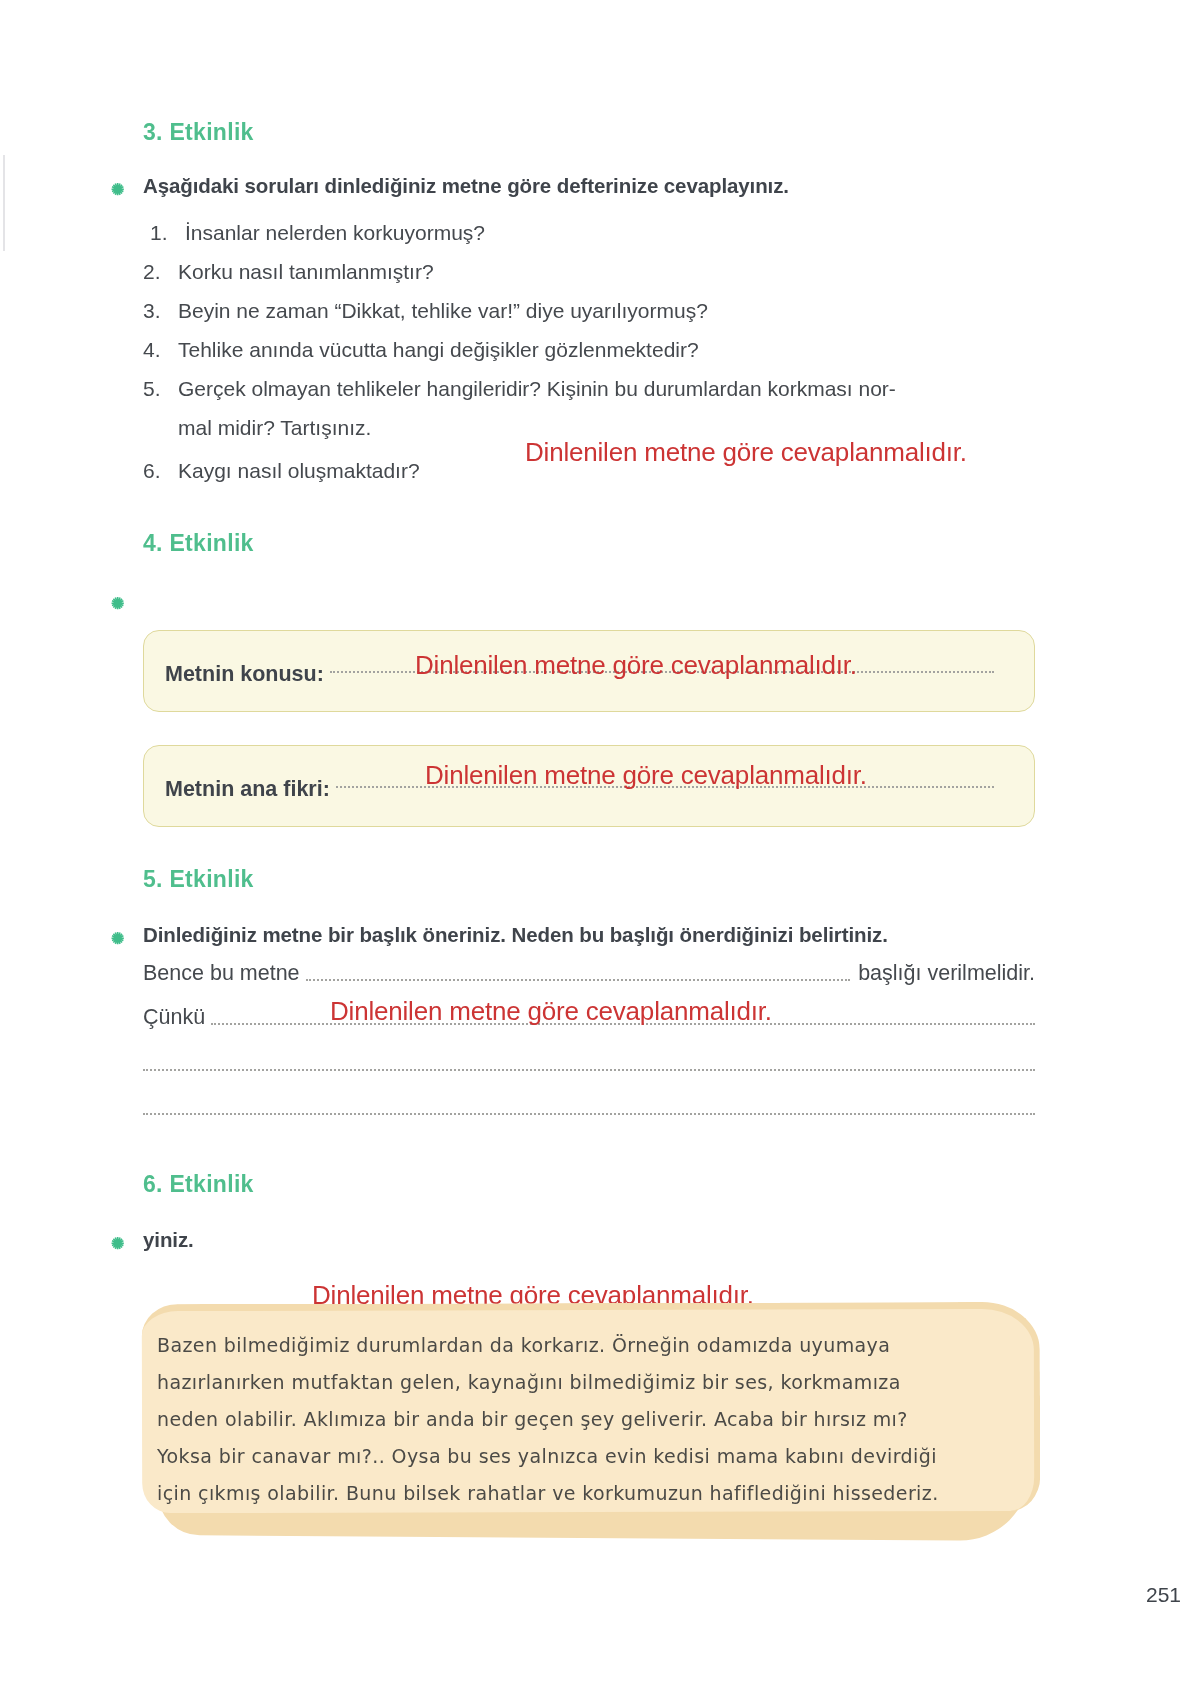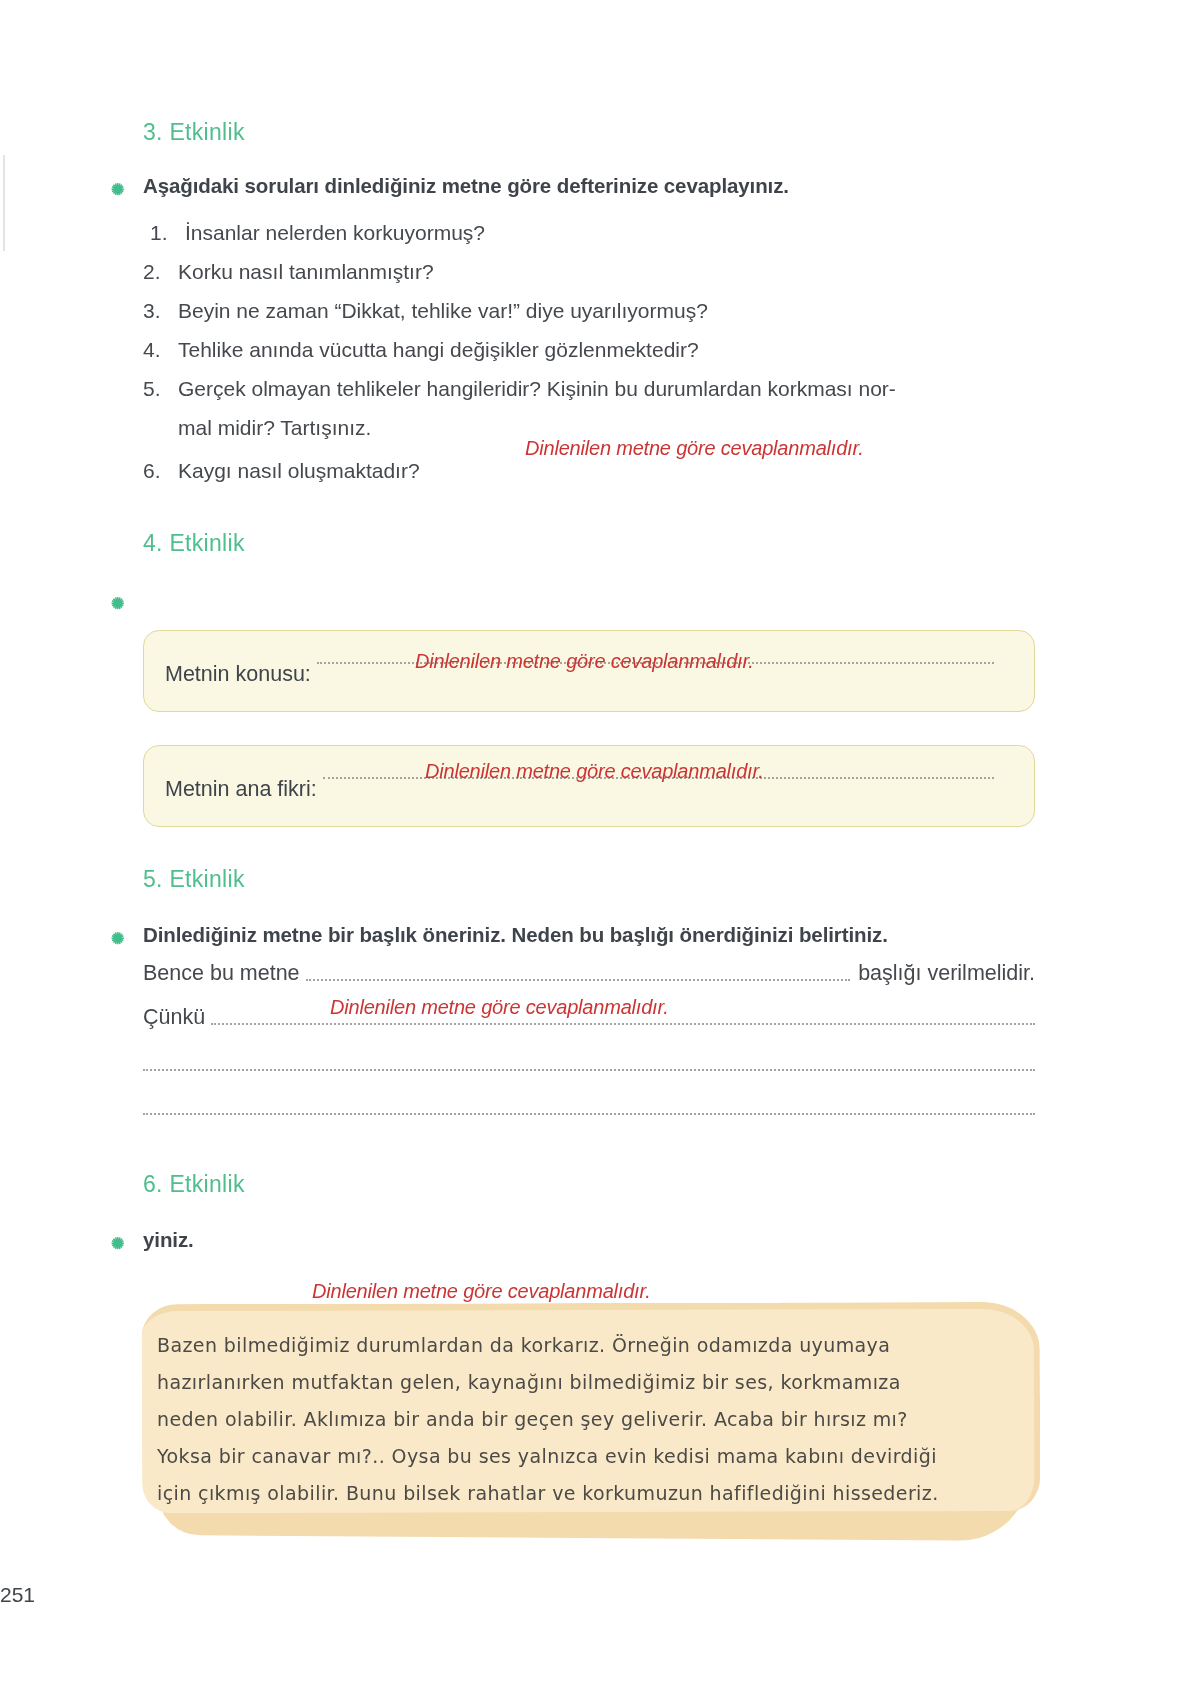--- a/index.html
+++ b/index.html
@@ -2,38 +2,38 @@
 <html lang="tr"><head>
 <meta charset="utf-8">
 <style>
   html,body{margin:0;padding:0;background:#ffffff;}
   .page{
     position:relative;width:1181px;height:1683px;background:#ffffff;
     font-family:"Liberation Sans",sans-serif;color:#43474c;overflow:hidden;
   }
   .abs{position:absolute;}
   
-  .heading{color:#4fbe8d;font-weight:normal;font-size:23px;letter-spacing:.3px;}
+  .heading{color:#4fbe8d;font-weight:bold;font-size:23px;letter-spacing:.3px;}
   
   .instr{font-weight:bold;font-size:20.5px;color:#3f444b;letter-spacing:-.1px;line-height:34px;}
   .bullet{position:absolute;left:-32px;top:4px;font-size:16px;color:#3fbd8a;}
   
   .q{font-size:21px;color:#45494e;line-height:39px;white-space:nowrap;}
   .qnum{display:inline-block;width:35px;}
   .qblock{display:inline-block;vertical-align:top;white-space:nowrap;}
   .qline{display:block;}
   
-  .red{font-size:20px;color:#cc3434;white-space:nowrap;letter-spacing:-.2px;font-style:italic;}
+  .red{font-size:26px;color:#cc3434;white-space:nowrap;letter-spacing:-.2px;}
   
   .answer-box{
     left:143px;width:892px;height:82px;background:#faf8e3;
     border:1.5px solid #dfd99c;border-radius:16px;box-sizing:border-box;
     display:flex;align-items:center;padding:6px 40px 0 21px;
   }
-  .box-row{display:flex;align-items:flex-start;width:100%;}
+  .box-row{display:flex;align-items:center;width:100%;font-weight:bold;}
   .box-label{font-size:21.5px;color:#3f444b;white-space:nowrap;}
   .dots{flex:1;border-bottom:2px dotted #a3a3a0;margin:0 0 5px 6px;min-width:30px;}
   
   .fill-row{left:143px;width:892px;display:flex;align-items:flex-end;font-size:21.5px;color:#45494e;}
   .fill-row .dots{margin-bottom:5px;}
   .fill-suffix{margin-left:8px;white-space:nowrap;}
   .fill-prefix{white-space:nowrap;}
   
   .ansline{left:143px;width:892px;height:0;border-bottom:2px dotted #a3a3a0;}
   
@@ -47,21 +47,21 @@
     box-sizing:border-box;
     border-radius:36px 58px 30px 28px / 32px 48px 34px 30px;
     transform:rotate(-.15deg);
   }
   .note-text{
     left:157px;top:1327px;width:880px;
     font-family:"DejaVu Sans",sans-serif;font-size:19px;letter-spacing:.4px;
     color:#4b4a46;line-height:37px;white-space:nowrap;
   }
   .note-line{display:block;}
-  .page-number{left:0;top:1583px;width:1181px;text-align:left;font-size:21px;color:#3f444b;}
+  .page-number{left:0;top:1583px;width:1181px;text-align:right;font-size:21px;color:#3f444b;}
   .edge-artifact{left:3px;top:155px;width:2px;height:96px;background:#e4e4e7;}
 </style>
 </head>
 <body>
 
 <div class="page">
 
   <div class="edge-artifact abs"></div>
 
   <div class="heading abs" style="left:143px;top:119px">3. Etkinlik</div>

